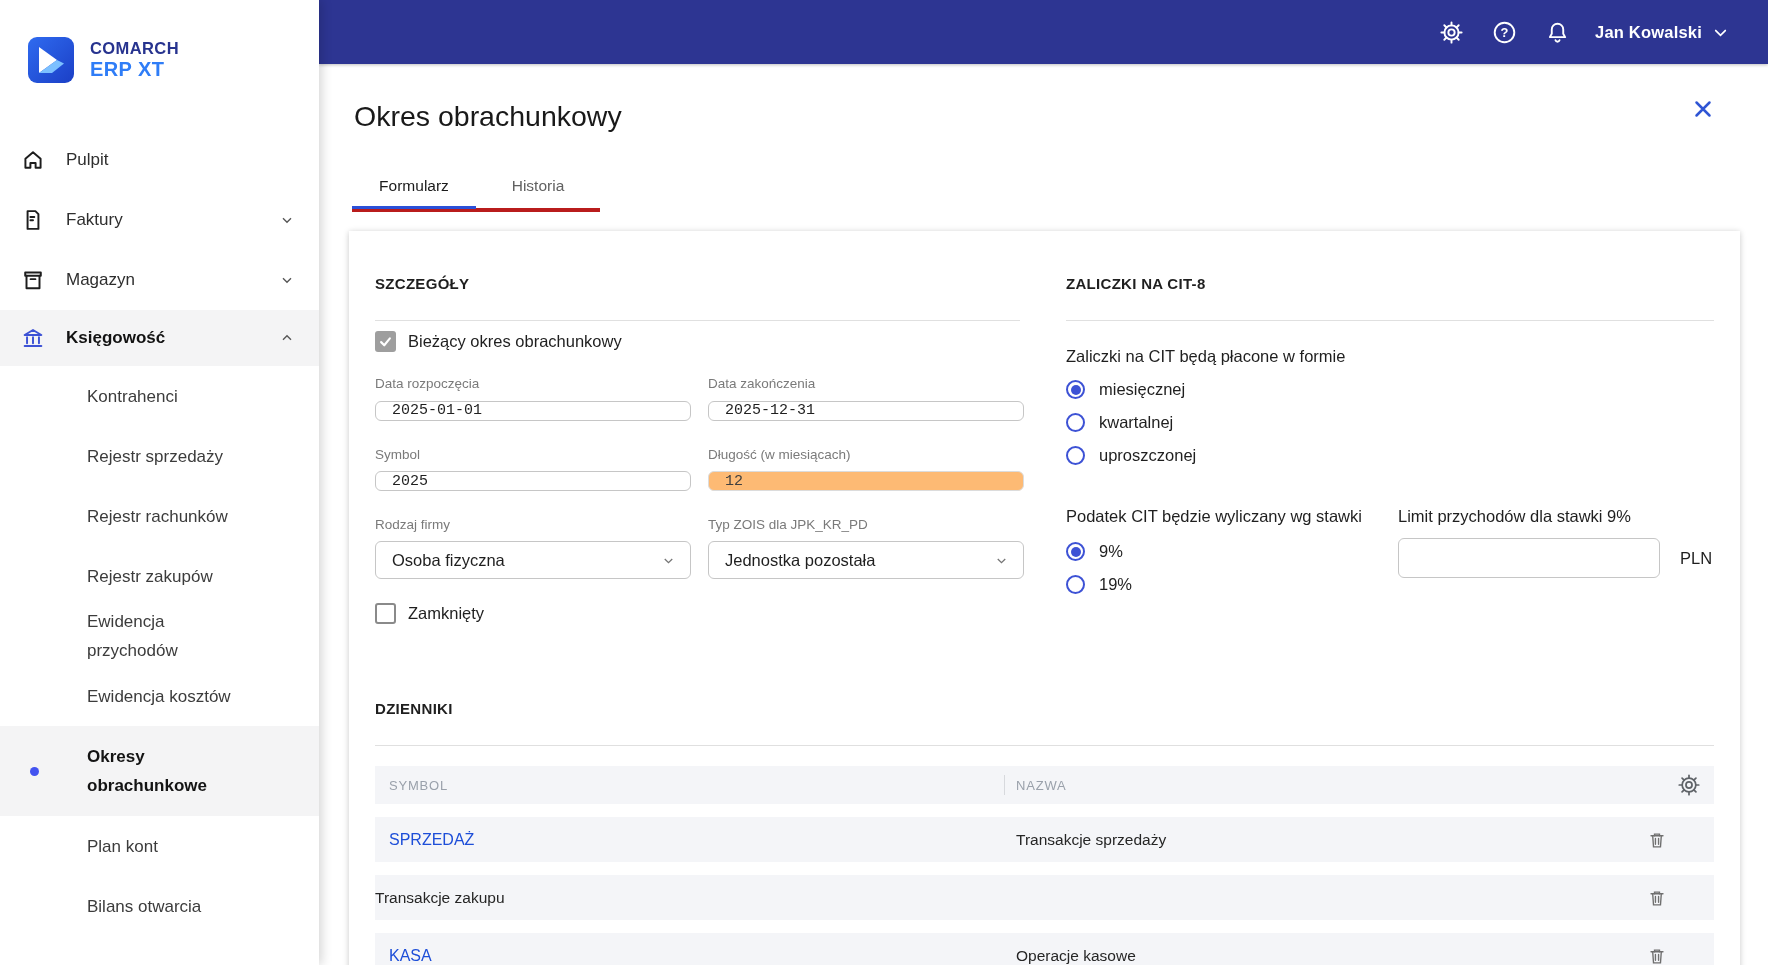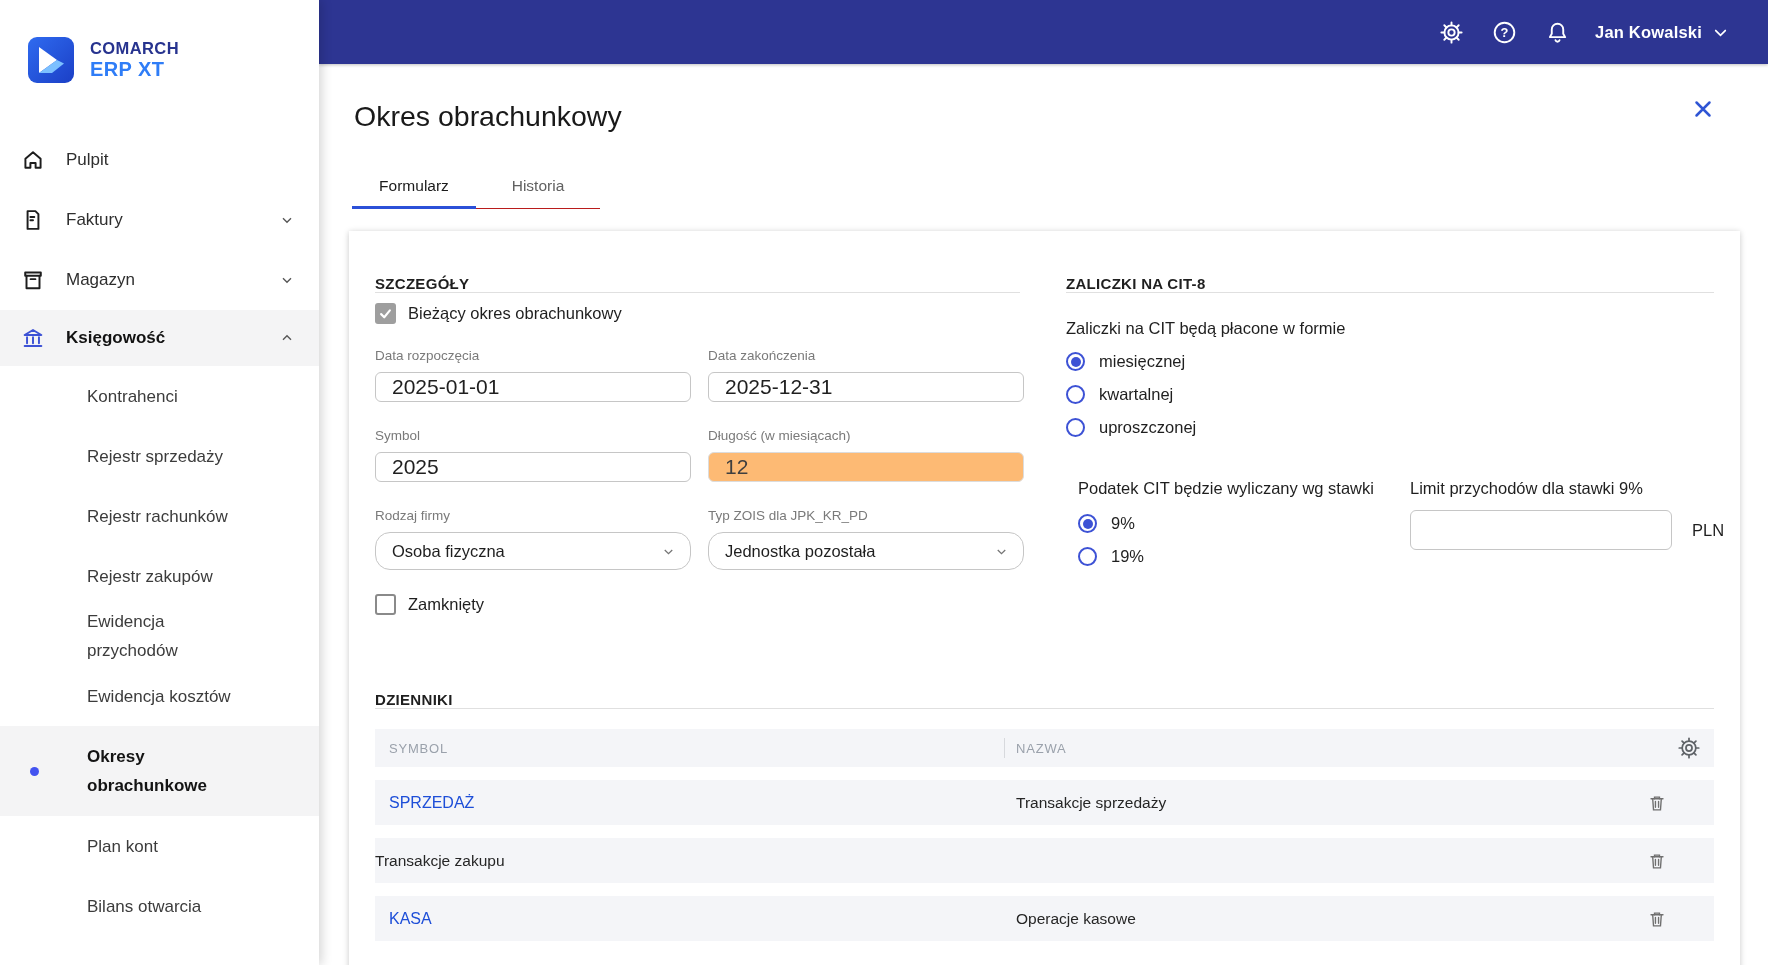--- a/index.html
+++ b/index.html
@@ -44,61 +44,61 @@
   .tb-btn { width: 27px; height: 27px; color: #fff; margin-left: 26px; cursor: pointer; }
   .user-menu { display: flex; align-items: center; margin-left: 24px; cursor: pointer; }
   .user-name { font-size: 16.5px; font-weight: bold; letter-spacing: .2px; }
   .user-menu .chev { width: 19px; height: 19px; margin-left: 9px; }
   
   #page-title { position: absolute; left: 354px; top: 100px; font-size: 28.5px;
                 font-weight: 400; color: #191919; z-index: 2; }
   #close-x { position: absolute; left: 1690px; top: 96px; width: 26px; height: 26px;
              color: #2f55d4; cursor: pointer; z-index: 2; }
   #tabstrip { position: absolute; left: 352px; top: 168px; display: flex;
-              border-bottom: 1px solid #b91c1c; z-index: 2; }
+              border-bottom: 4px solid #b91c1c; z-index: 2; }
   .tab { width: 124px; text-align: center; padding: 9px 0 13px; font-size: 15.5px;
          color: #616161; cursor: pointer; position: relative; }
   .tab.active { color: #1b1b1b; }
   .tab.active::after { content: ""; position: absolute; left: 0; right: 0; bottom: -1px;
                        height: 3px; background: #2b50d8; }
   
   #card { position: absolute; left: 349px; top: 231px; width: 1391px; height: 762px;
           background: #fff; box-shadow: 0 1px 6px rgba(0,0,0,.22); z-index: 1; }
   .columns { display: flex; padding: 44px 26px 0; gap: 46px; }
   .col-left { width: 645px; flex: none; }
   .col-right { flex: 1; min-width: 0; }
   h3.section { font-size: 15px; font-weight: bold; color: #1f1f1f; letter-spacing: .3px;
-               padding-bottom: 0; border-bottom: 1px solid #e0e0e0; }
+               padding-bottom: 28px; border-bottom: 1px solid #e0e0e0; }
   .cb-row { display: flex; align-items: center; gap: 12px; margin-top: 10px;
             font-size: 16.5px; color: #1f1f1f; }
   .checkbox { width: 21px; height: 21px; border-radius: 3px; flex: none; cursor: pointer; }
   .checkbox.checked-disabled { background: #9e9e9e; display: flex; align-items: center;
                                justify-content: center; }
   .checkbox.unchecked { background: #fff; border: 2px solid #8a8a8a; }
   .fgrid { display: grid; grid-template-columns: 316px 316px; column-gap: 17px; margin-top: 24px; }
   .field { margin-bottom: 26px; }
   .flabel { font-size: 13.5px; color: #7a7a7a; margin-bottom: 9px; }
-  .tinput { width: 100%; height: 30px; border: 1px solid #c6c6c6; border-radius: 6px;
-            font-size: 21px; padding: 0 16px; color: #1f1f1f; background: #fff;
-            font-family: Liberation Sans, sans-serif; outline: none; }
+  .tinput { width: 100%; height: 20px; border: 1px solid #c6c6c6; border-radius: 6px;
+            font-size: 15px; padding: 0 16px; color: #1f1f1f; background: #fff;
+            font-family: Liberation Mono, monospace; outline: none; }
   .tinput.disabled { background: #fdba74; border-color: #dcdcdc; color: #3f3f3f; }
-  .selectbox { height: 38px; border: 1px solid #c6c6c6; border-radius: 15px; display: flex;
+  .selectbox { height: 38px; border: 1px solid #c6c6c6; border-radius: 6px; display: flex;
                align-items: center; justify-content: space-between; padding: 0 14px 0 16px;
                font-size: 16.5px; color: #1f1f1f; cursor: pointer; background: #fff; }
   .selectbox .chev { width: 15px; height: 15px; color: #757575; flex: none; }
   .zamkniety { margin-top: -2px; }
   
   .cit-q { margin-top: 26px; font-size: 16.5px; color: #1f1f1f; }
   .radio-row { display: flex; align-items: center; gap: 14px; margin-top: 14px;
                font-size: 16.5px; color: #1f1f1f; }
   .radio { width: 19px; height: 19px; border-radius: 50%; border: 2px solid #3d52d5;
            flex: none; position: relative; cursor: pointer; background: #fff; }
   .radio.sel::after { content: ""; position: absolute; left: 2.5px; top: 2.5px; right: 2.5px;
                       bottom: 2.5px; border-radius: 50%; background: #3d52d5; }
-  .rate-row { display: flex; margin-top: 42px; margin-left: 12px; }
+  .rate-row { display: flex; margin-top: 42px; }
   .rate-left { width: 332px; flex: none; }
   .rate-label { font-size: 16.5px; color: #1f1f1f; }
   .limit-input-row { display: flex; align-items: center; gap: 20px; margin-top: 12px; }
   .limit-input { width: 262px; height: 40px; border: 1px solid #c6c6c6; border-radius: 6px;
                  font-size: 16.5px; padding: 0 14px; font-family: inherit; outline: none; }
   .pln { font-size: 16.5px; color: #1f1f1f; }
   
   .journals { padding: 0 26px; margin-top: 76px; }
   .theader { margin-top: 20px; height: 38px; background: #f4f5f8; display: flex;
              align-items: center; font-size: 13px; color: #9aa1ab; letter-spacing: .8px; }

